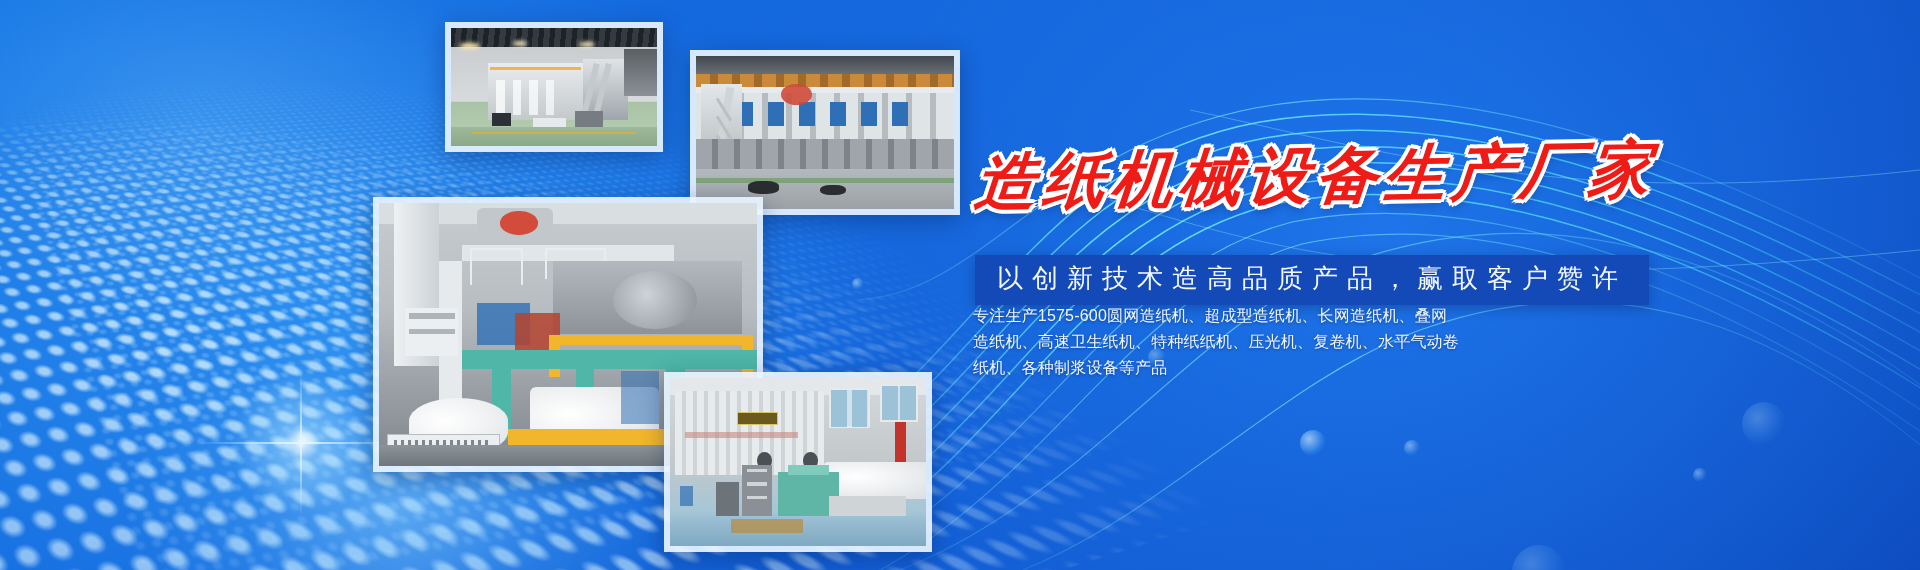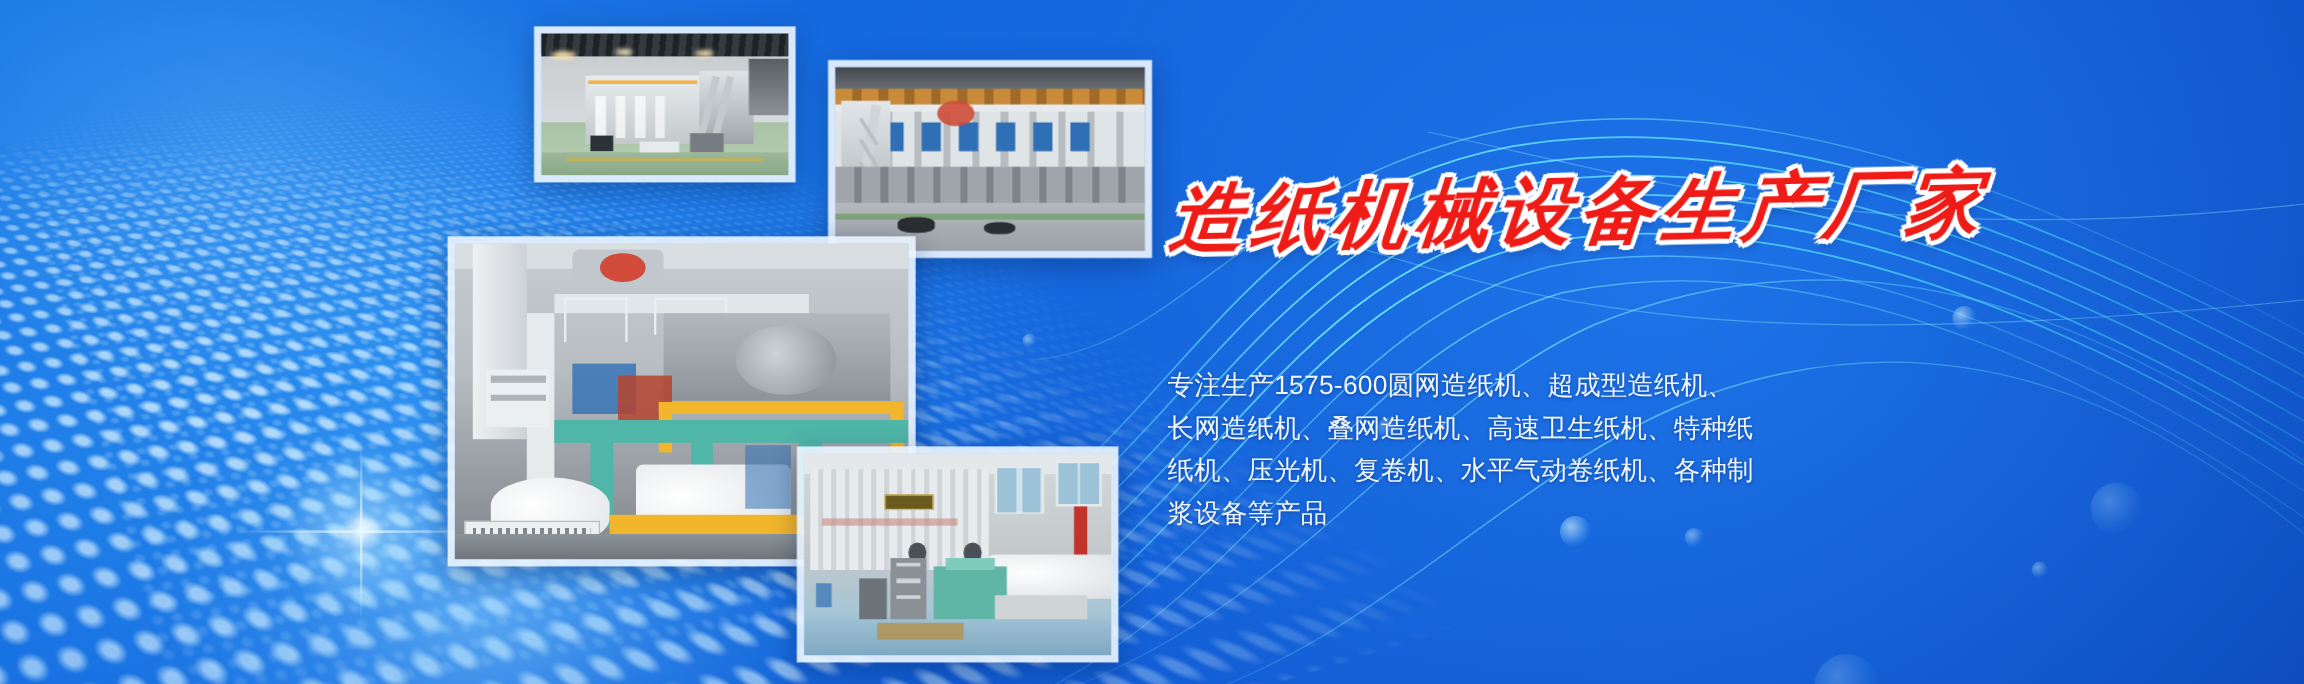--- a/index.html
+++ b/index.html
@@ -104,21 +104,21 @@
     padding:9px 22px 11px 22px;
     font-size:26px;letter-spacing:9px;line-height:1.15;
     white-space:nowrap;
     box-shadow:0 3px 12px rgba(0,18,64,.3);
   }
 
   .desc{
     position:absolute;left:973px;top:303px;
     width:490px;
     color:#eef6ff;
-    font-size:22px;line-height:1.62;
+    font-size:16px;line-height:1.62;
     letter-spacing:.2px;
     text-shadow:0 1px 3px rgba(0,20,70,.45);
   }
 </style>
 </head>
 <body>
 
 <div class="banner">
 
   <div class="glowB"></div>
@@ -284,16 +284,17 @@
       <div style="left:18%;top:62%;width:9%;height:26%;background:#6d7479;"></div>
       <div style="left:62%;top:70%;width:30%;height:14%;background:#cfd4d7;"></div>
       <div style="left:0;top:82%;width:100%;height:18%;background:linear-gradient(180deg,#9dc0d4,#7fa9c2);"></div>
       <div style="left:24%;top:84%;width:28%;height:8%;background:#b98a3a;opacity:.7;"></div>
       <div style="left:4%;top:64%;width:5%;height:12%;background:#2f6fb5;opacity:.7;"></div>
     </div>
   </div>
 
   <div class="headline">造纸机械设备生产厂家</div>
 
+  <div class="subtitle">以创新技术造高品质产品，赢取客户赞许</div>
 
   <div class="desc">专注生产1575-600圆网造纸机、超成型造纸机、长网造纸机、叠网造纸机、高速卫生纸机、特种纸纸机、压光机、复卷机、水平气动卷纸机、各种制浆设备等产品</div>
 
 </div>
 
 </body></html>

